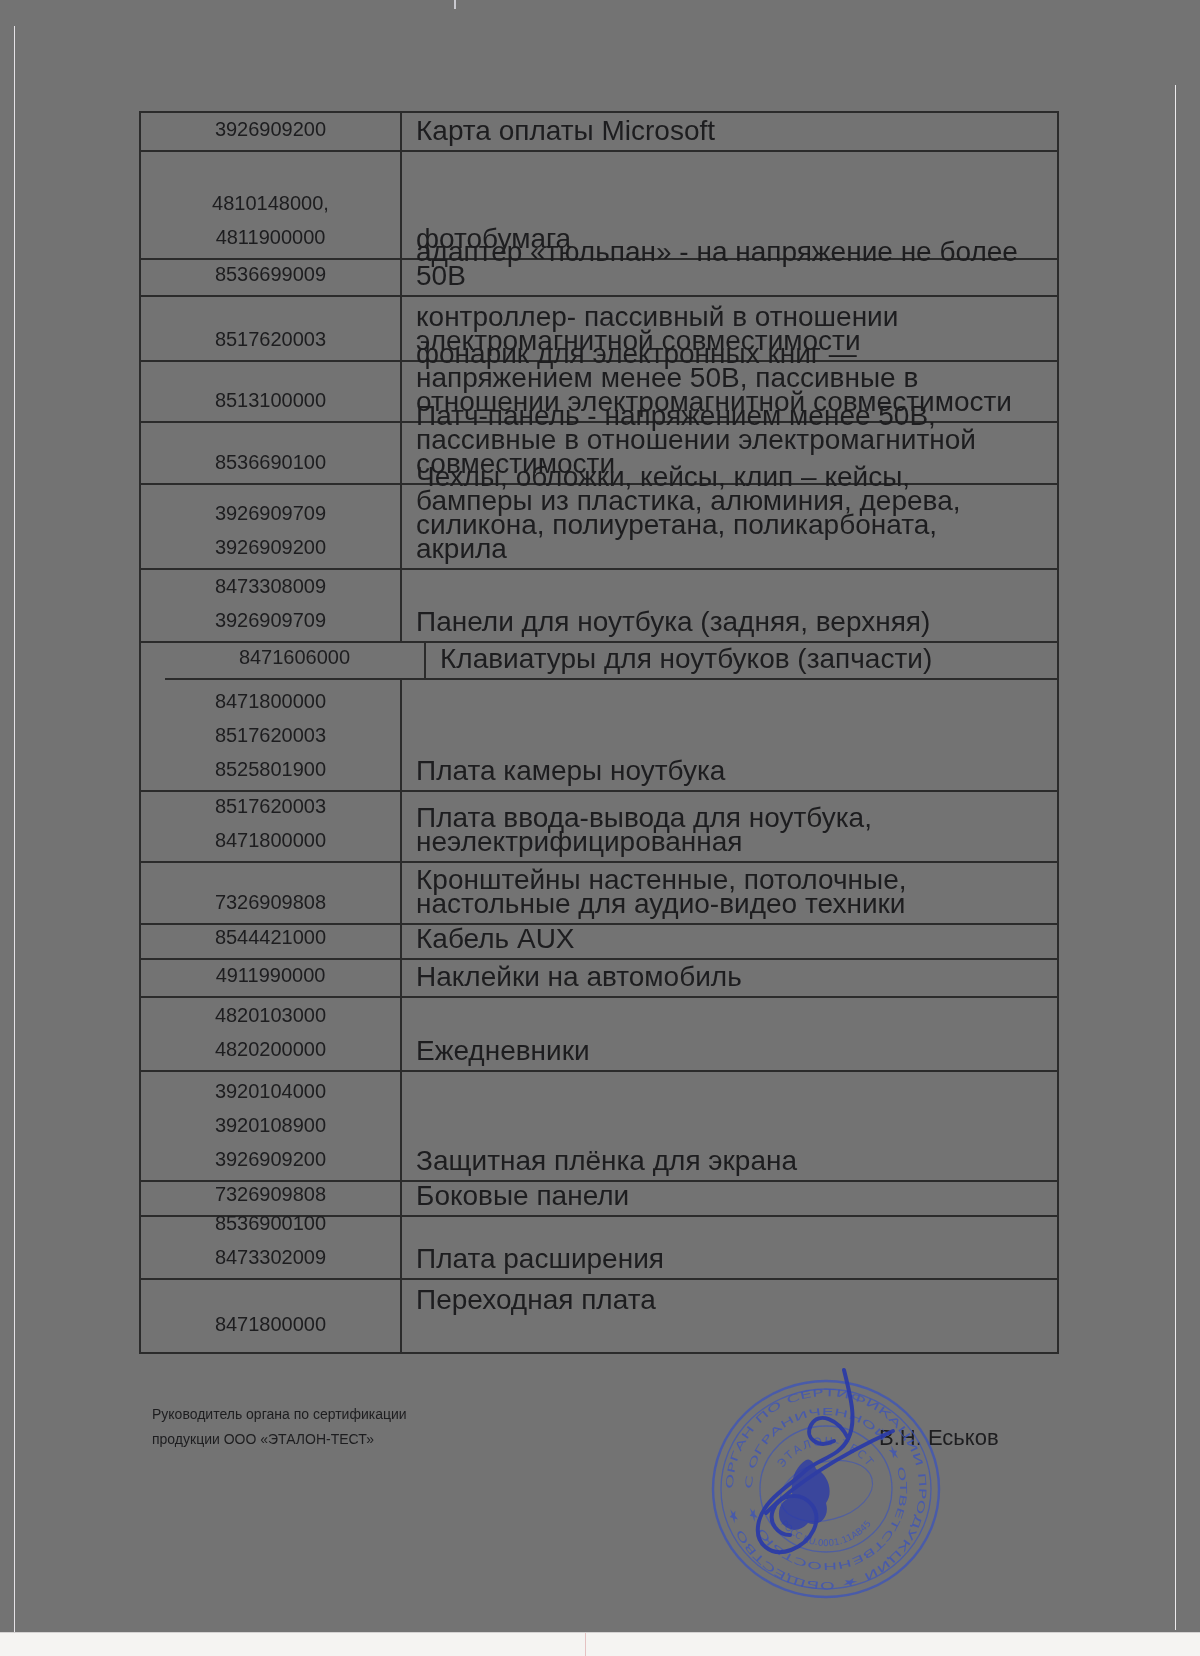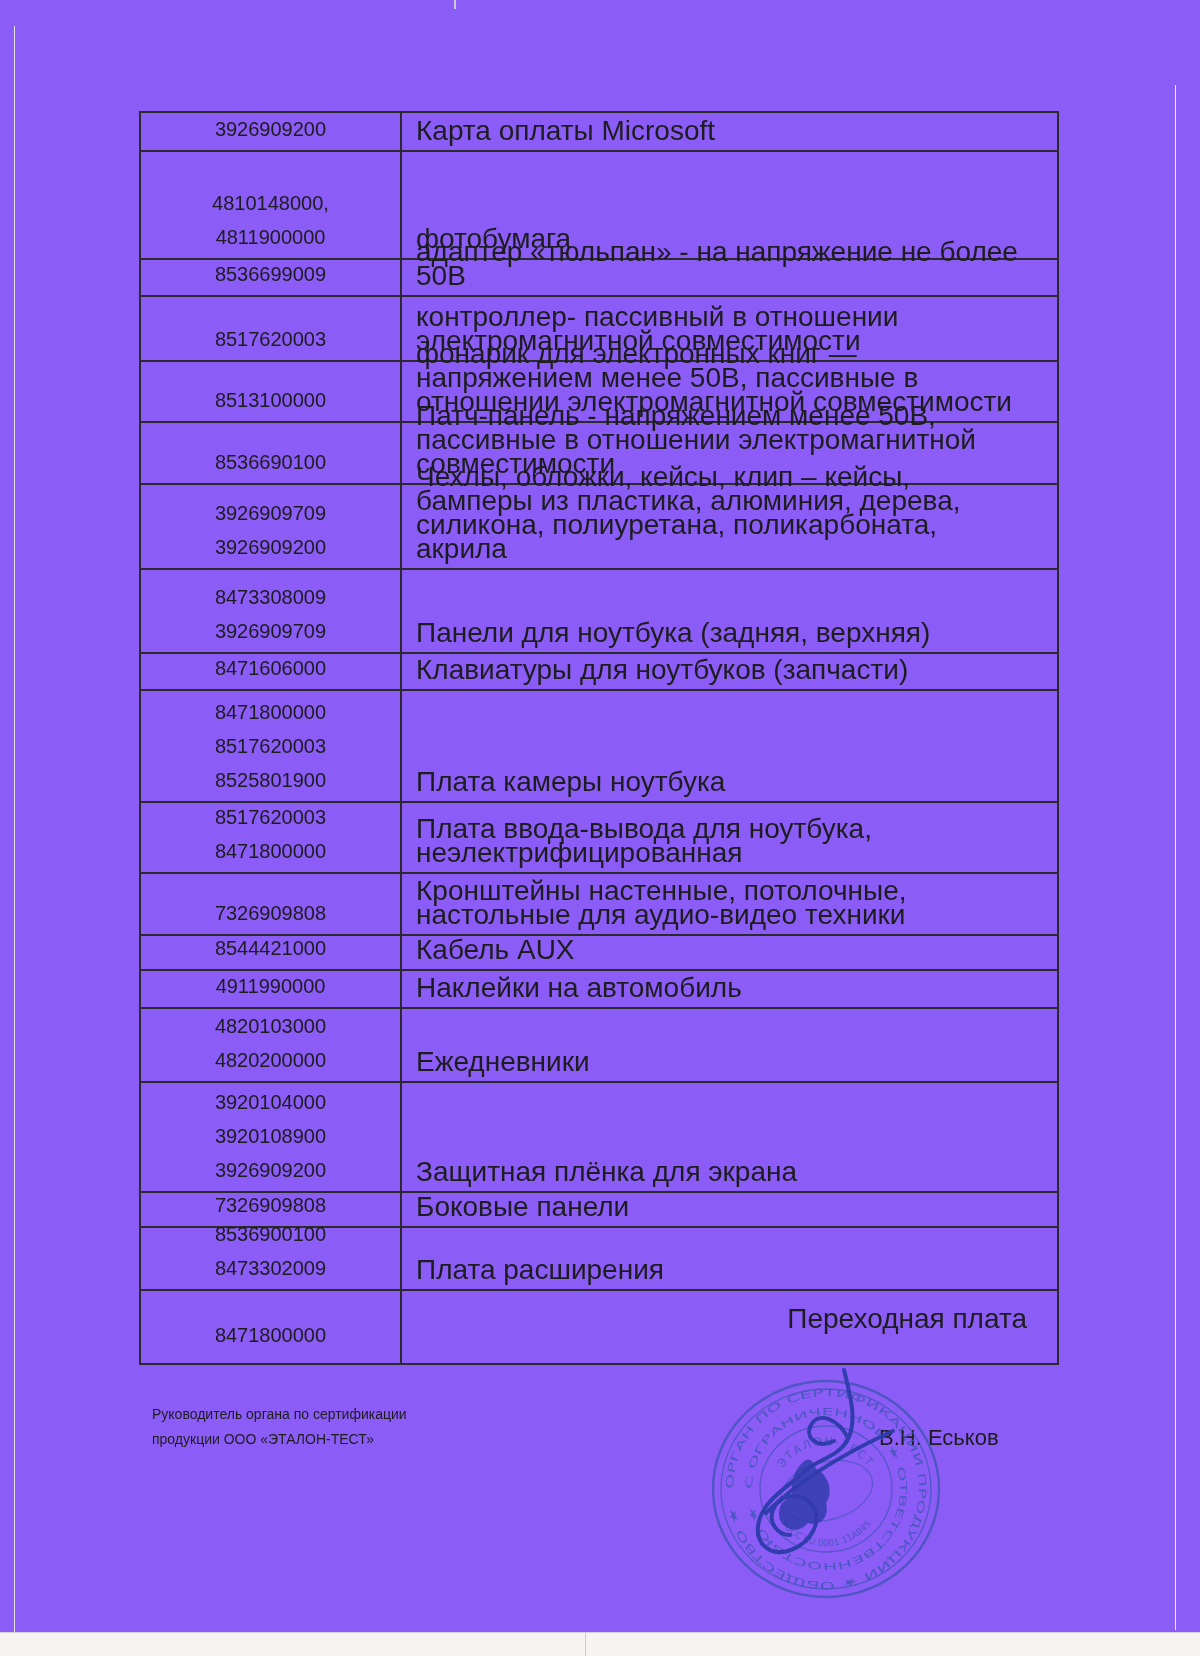--- a/index.html
+++ b/index.html
@@ -4,21 +4,21 @@
 <style>
   html,body{margin:0;padding:0;}
   body{
     width:1200px;height:1656px;
     background:#fbfafa;
     font-family:"Liberation Sans","DejaVu Sans",sans-serif;
     color:#1d1d1f;
     position:relative;
     overflow:hidden;
   }
-  .page{position:absolute;inset:0;background:#8b5cf6;}
+  .page{position:absolute;inset:0;background:#737373;}
   
   .edge-left{position:absolute;left:14px;top:26px;width:1px;height:1606px;background:#e4e2e6;}
   .edge-right{position:absolute;left:1175px;top:85px;width:1px;height:1545px;background:#edebed;}
   .edge-bottom{position:absolute;left:0;top:1632px;width:1200px;height:1px;background:#d4d2d2;}
   .below-strip{position:absolute;left:0;top:1633px;width:1200px;height:23px;background:#f5f4f2;}
   .tick-top{position:absolute;left:454px;top:0;width:2px;height:9px;background:#c9c9cf;}
   .tick-bottom{position:absolute;left:585px;top:1633px;width:1px;height:23px;background:#e4c2c2;}
 
   
   .codes-table{
@@ -34,21 +34,21 @@
     width:261px;border-right:2px solid #2b2b2b;
     display:flex;flex-direction:column;justify-content:flex-end;align-items:center;
     padding-bottom:9px;row-gap:10px;
   }
   .code-line{font-size:20px;line-height:24px;white-space:nowrap;}
   .desc-cell{
     flex:1;display:flex;flex-direction:column;justify-content:flex-end;
     padding:0 30px 7px 14px;
   }
   .desc-text{font-size:28px;line-height:24px;}
-  .trow.desc-top .desc-cell{justify-content:flex-start;padding-top:16px;align-items:flex-end;}
+  .trow.desc-top .desc-cell{justify-content:flex-start;padding-top:8px;}
   .trow.desc-top .code-cell{padding-bottom:16px;}
 
   
   .signatory-title{
     position:absolute;left:152px;top:1402px;width:560px;
     font-size:14px;line-height:24.5px;
   }
   .signatory-name{
     position:absolute;left:879px;top:1426px;
     font-size:22px;line-height:24px;white-space:nowrap;
@@ -121,30 +121,30 @@
       </div>
       <div class="trow" style="height: 85px;">
         <div class="cell code-cell">
           <div class="code-line">3926909709</div>
           <div class="code-line">3926909200</div>
         </div>
         <div class="cell desc-cell">
           <div class="desc-text">Чехлы, обложки, кейсы, клип – кейсы, бамперы из пластика, алюминия, дерева, силикона, полиуретана, поликарбоната, акрила</div>
         </div>
       </div>
-      <div class="trow" style="height: 84px;">
+      <div class="trow" style="height: 73px;">
         <div class="cell code-cell">
           <div class="code-line">8473308009</div>
           <div class="code-line">3926909709</div>
         </div>
         <div class="cell desc-cell">
           <div class="desc-text">Панели для ноутбука (задняя, верхняя)</div>
         </div>
       </div>
-      <div class="trow" style="height: 37px;">
+      <div class="trow" style="height: 37px; margin-left: 24px;">
         <div class="cell code-cell">
           <div class="code-line">8471606000</div>
         </div>
         <div class="cell desc-cell">
           <div class="desc-text">Клавиатуры для ноутбуков (запчасти)</div>
         </div>
       </div>
       <div class="trow" style="height: 112px;">
         <div class="cell code-cell">
           <div class="code-line">8471800000</div>

